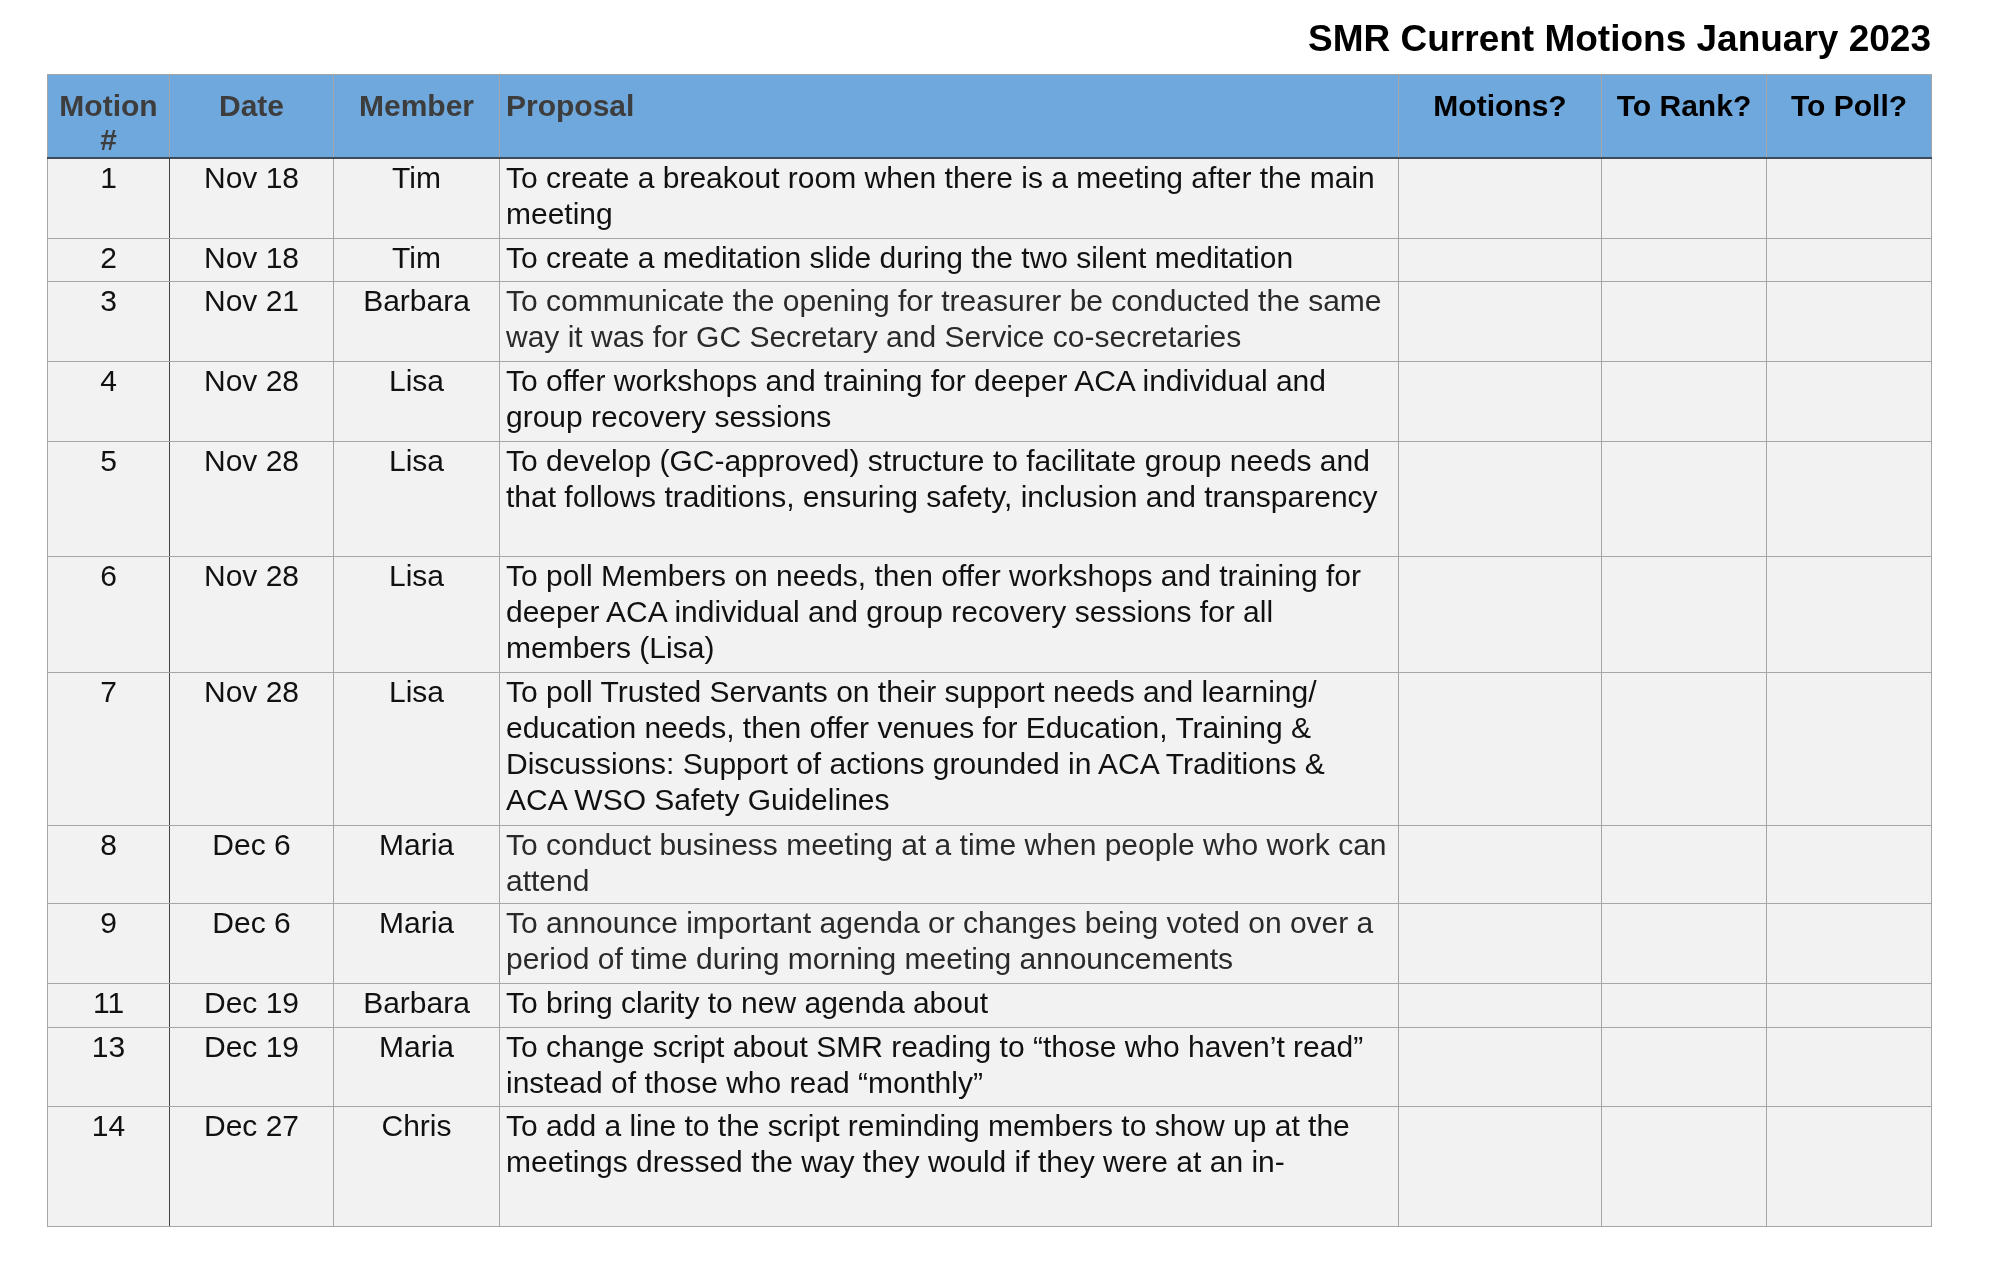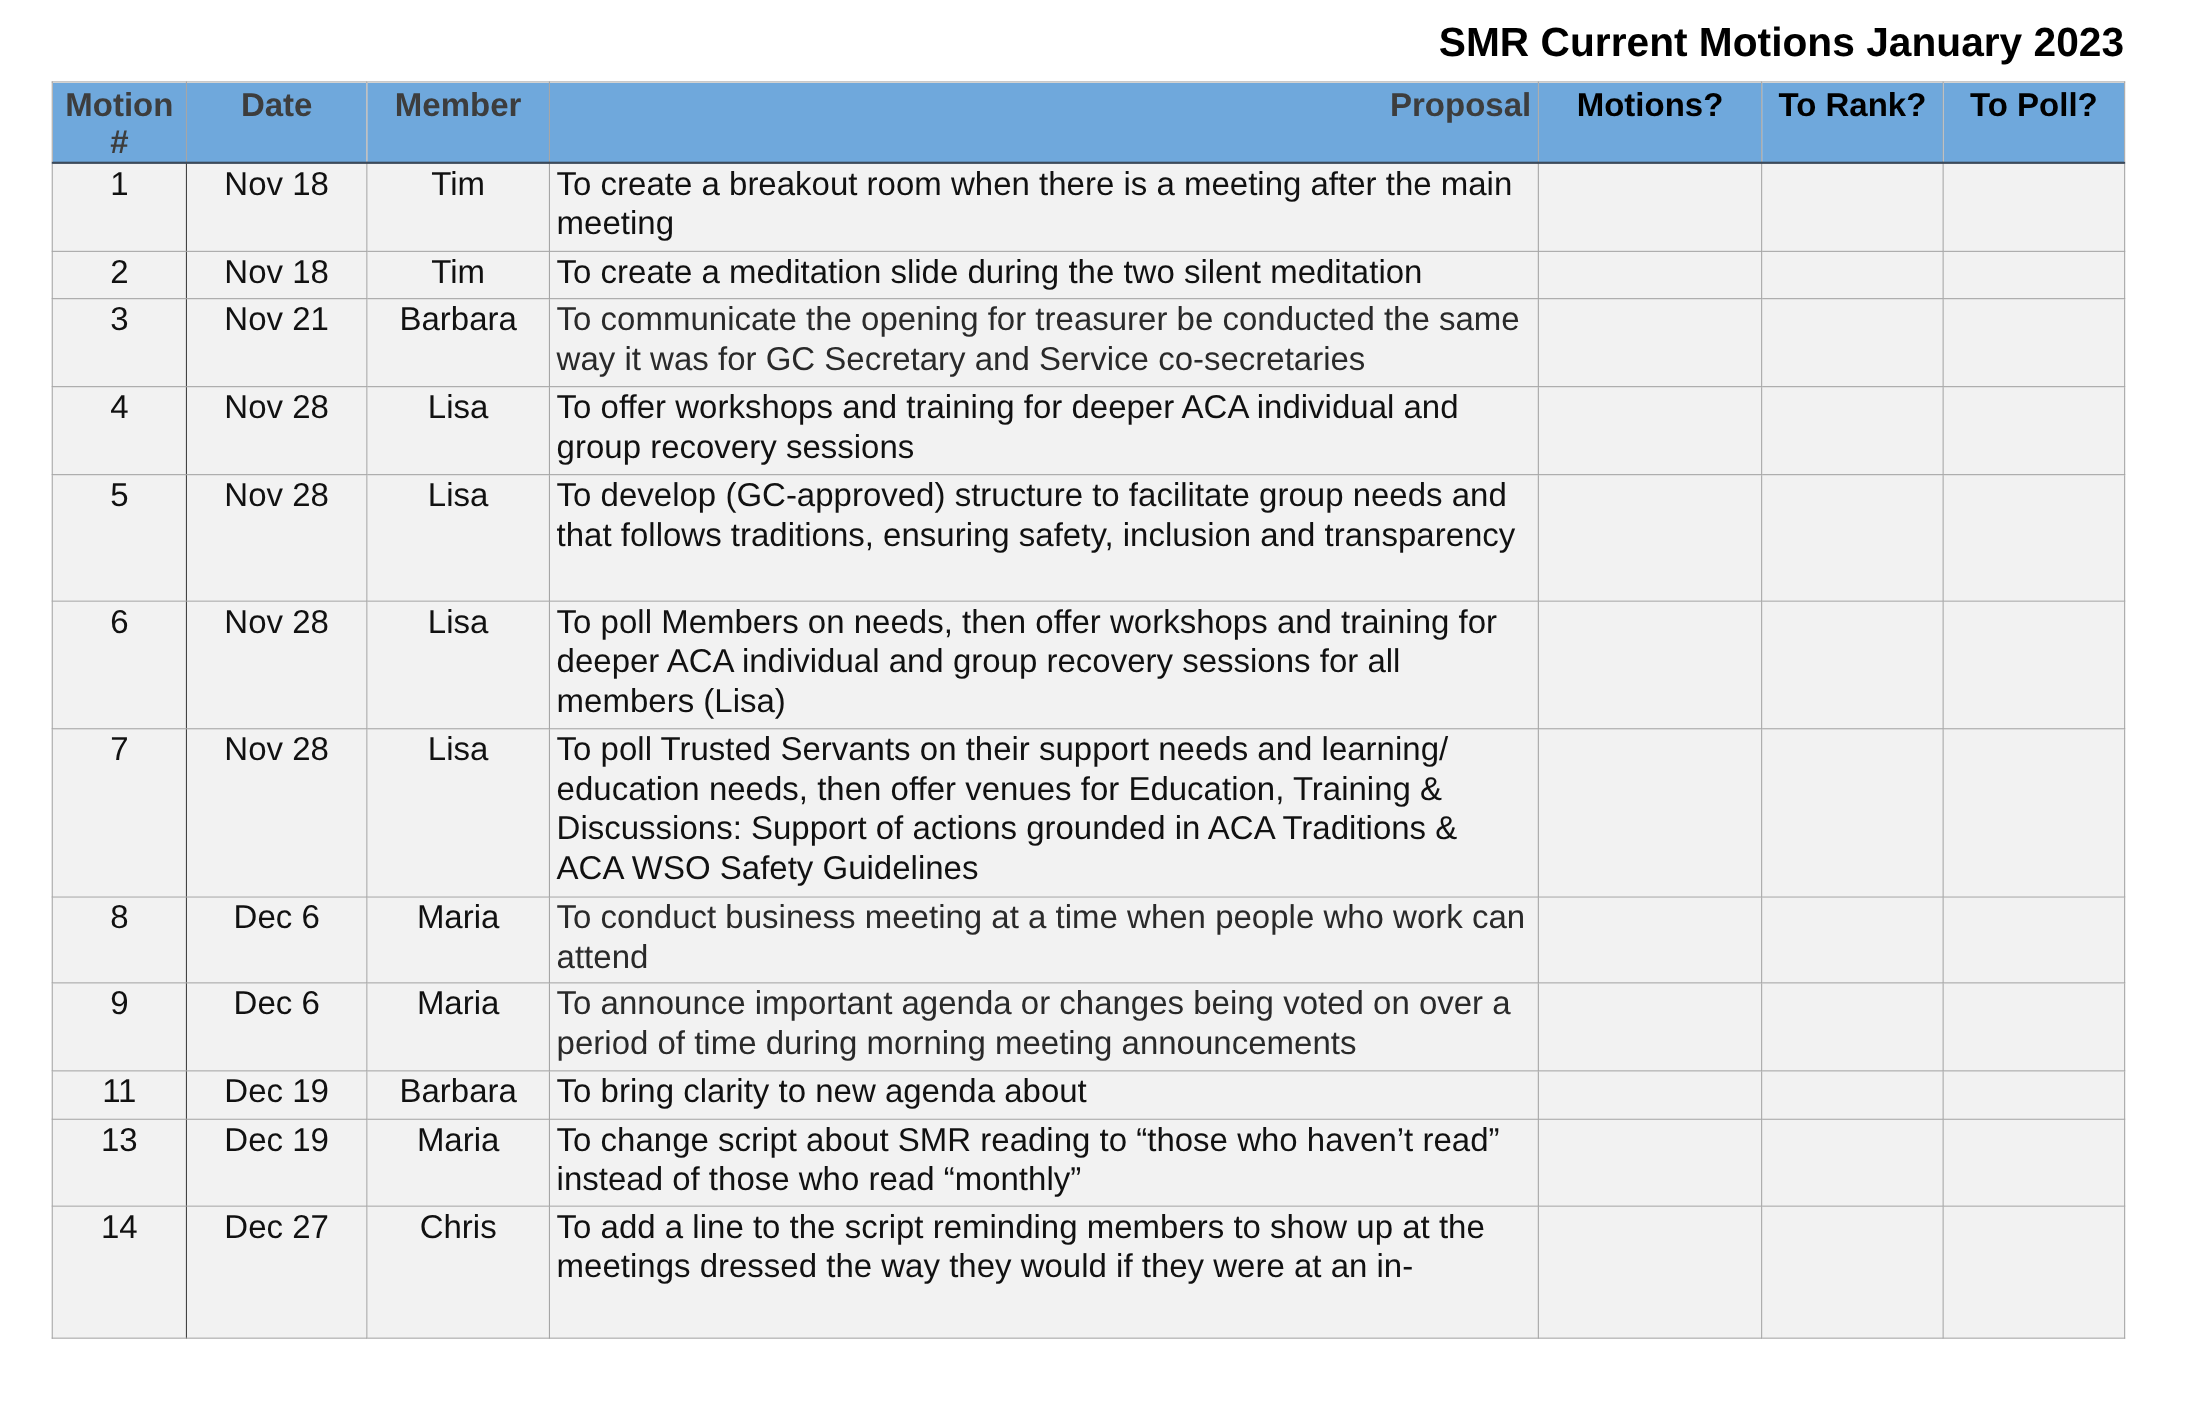--- a/index.html
+++ b/index.html
@@ -4,25 +4,25 @@
 <style>
   html, body { margin: 0; padding: 0; background: #ffffff; }
   body { width: 1994px; height: 1278px; overflow: hidden; position: relative;
          font-family: "Liberation Sans", sans-serif; }
   .title { position: absolute; left: 47px; width: 1884px; top: 14px; height: 50px;
            text-align: right; font-weight: bold; font-size: 37px; line-height: 50px; color: #000; }
   table { position: absolute; left: 47px; top: 74px; border-collapse: collapse;
           table-layout: fixed; width: 1884px; }
   th, td { border: 1px solid #a6a6a6; vertical-align: top; padding: 0 6px; overflow: hidden; }
   th { background: #6fa8dc; font-weight: bold; font-size: 30px; line-height: 34px;
-       padding-top: 4px; height: 60px; box-sizing: border-box; }
+       padding-top: 14px; height: 60px; box-sizing: border-box; }
   th.dim { color: #3d3d3d; }
   th.dark { color: #000000; }
   th.c { text-align: center; }
-  th.l { text-align: right; }
+  th.l { text-align: left; }
   thead tr { border-bottom: 2px solid #3c4a5a; }
   td { background: #f2f2f2; font-size: 30px; line-height: 36px; color: #111; padding-top: 1px; }
   td.c { text-align: center; }
   td.l { text-align: left; }
   td.grey { color: #2a2a2a; }
   td.num { border-right: 1px solid #444; }
   col.c1 { width: 122px; } col.c2 { width: 164px; } col.c3 { width: 166px; }
   col.c4 { width: 899px; } col.c5 { width: 203px; } col.c6 { width: 165px; } col.c7 { width: 165px; }
 </style>
 </head>

